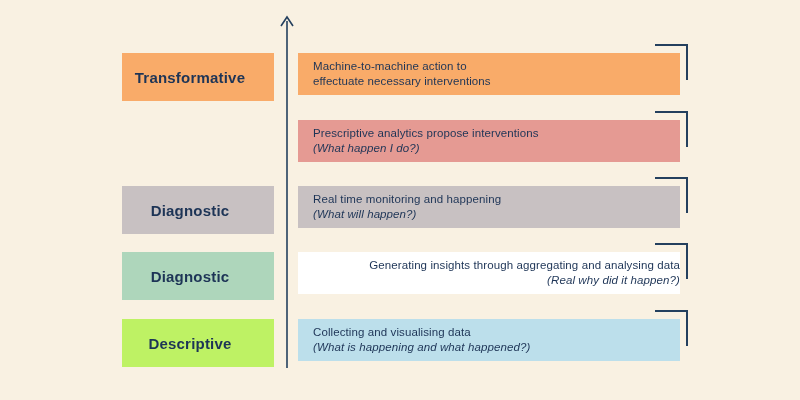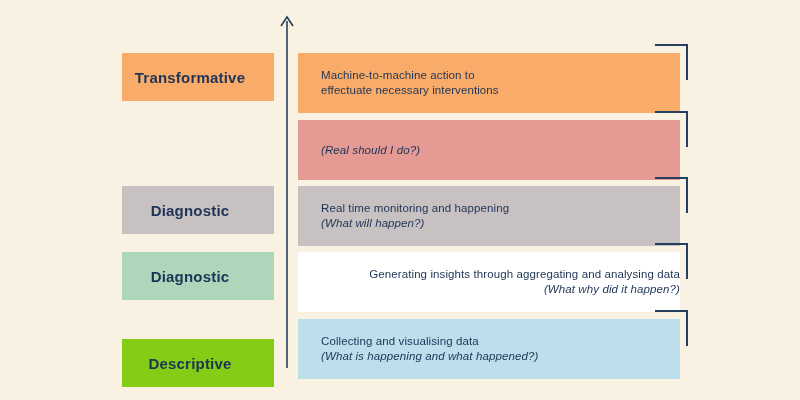--- a/index.html
+++ b/index.html
@@ -30,23 +30,23 @@
     justify-content:center;
     box-sizing:border-box;
     padding-right:16px;
     font-weight:700;
     font-size:15px;
     letter-spacing:0.2px;
   }
   .desc-box{
     position:absolute;
     left:298px;top:0;
-    width:382px;height:60px;
+    width:382px;height:42px;
     box-sizing:border-box;
-    padding-left:23px;
+    padding-left:15px;
     display:flex;
     flex-direction:column;
     justify-content:center;
     font-size:11.5px;
     line-height:15px;
     letter-spacing:0.1px;
   }
   .italic{font-style:italic;}
   .bracket{
     position:absolute;
@@ -81,21 +81,22 @@
     </div>
     <div class="desc-box box" style="background: rgb(249, 171, 105);">
       <div>Machine-to-machine action to</div>
       <div class="line2">effectuate necessary interventions</div>
     </div>
     <div class="bracket"></div>
   </div>
 
   <div class="row" style="top:120px">
     <div class="desc-box box" style="background: rgb(229, 154, 147);">
-      <div class="line2 italic">(Real should I do?)</div>
+      <div>Prescriptive analytics propose interventions</div>
+      <div class="line2 italic">(What happen I do?)</div>
     </div>
     <div class="bracket"></div>
   </div>
 
   <div class="row" style="top:186px">
     <div class="label-box box" style="background: rgb(200, 193, 194);">
       <span>Diagnostic</span>
     </div>
     <div class="desc-box box" style="background: rgb(200, 193, 194);">
       <div>Real time monitoring and happening</div>
@@ -103,27 +104,27 @@
     </div>
     <div class="bracket"></div>
   </div>
 
   <div class="row" style="top:252px">
     <div class="label-box box" style="background: rgb(174, 214, 187);">
       <span>Diagnostic</span>
     </div>
     <div class="desc-box box" style="background: #ffffff; align-items: flex-end;">
       <div>Generating insights through aggregating and analysing data</div>
-      <div class="line2 italic">(What why did it happen?)</div>
+      <div class="line2 italic">(Real why did it happen?)</div>
     </div>
     <div class="bracket"></div>
   </div>
 
   <div class="row" style="top:319px">
-    <div class="label-box box" style="background: #84cc16; margin-top: 20px;">
+    <div class="label-box box" style="background: #bef264;">
       <span>Descriptive</span>
     </div>
     <div class="desc-box box" style="background: rgb(188, 223, 235);">
       <div>Collecting and visualising data</div>
       <div class="line2 italic">(What is happening and what happened?)</div>
     </div>
     <div class="bracket"></div>
   </div>
 
 </div>

